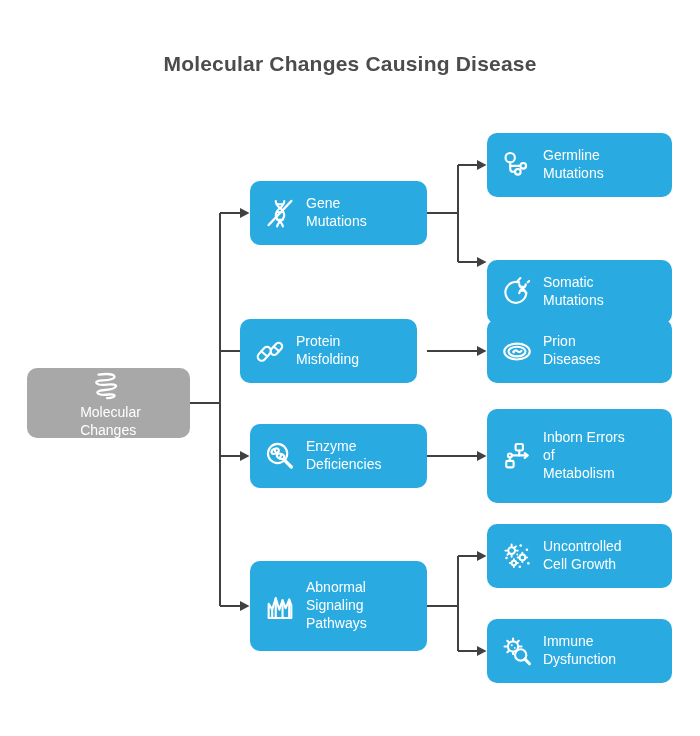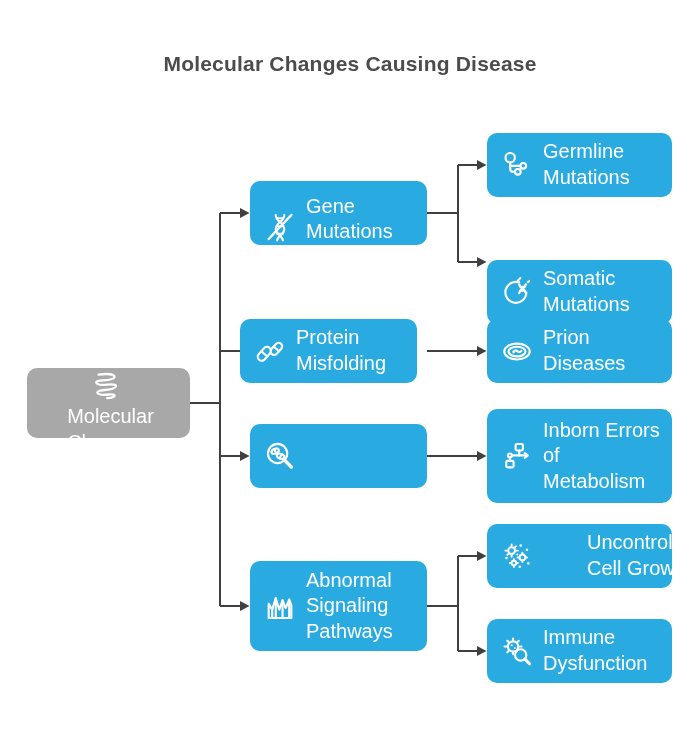--- a/index.html
+++ b/index.html
@@ -19,21 +19,21 @@
     position:absolute;z-index:2;display:flex;align-items:center;
     border-radius:10px;color:#fff;box-sizing:border-box;
     padding:0 8px 0 12px;
   }
   .node.blue{background:#29ABE2;}
   .node.gray{background:#A8A8A8;flex-direction:column;}
   .node .icon{flex:0 0 auto;width:36px;height:36px;margin-right:8px;
     display:flex;align-items:center;justify-content:center;}
   .node .icon svg{display:block;}
   .node .label{
-    font-size:20px;line-height:1.28;font-weight:500;
+    font-size:14px;line-height:1.28;font-weight:500;
     white-space:pre-line;
   }
 </style>
 </head>
 <body>
 
 <div class="canvas">
 
   <div class="diagram-title">Molecular Changes Causing Disease</div>
 
@@ -62,21 +62,21 @@
   <div class="node gray" style="left:27px;top:368px;width:163px;height:70px;">
     <span class="icon">
       <svg width="34" height="34" viewBox="0 0 24 24" fill="none" stroke="#fff" stroke-width="1.6" stroke-linecap="round">
         <path d="M6 4 C20 2 21 8 9 8 C2 8 3 12 12 11 C21 10 21 14 9 15 C3 15.4 4 19 13 18 C19 17.3 19 20.5 12 20.5"></path>
       </svg>
     </span>
     <span class="label">Molecular
 Changes</span>
   </div>
 
-  <div class="node blue" style="left:250px;top:181px;width:177px;height:64px;align-items:flex-end;">
+  <div class="node blue" style="left:250px;top:181px;width:177px;height:64px;">
     <span class="icon">
       <svg width="34" height="34" viewBox="0 0 24 24" fill="none" stroke="#fff" stroke-width="1.5" stroke-linecap="round">
         <path d="M9 3.5 C9 8.5 15 8.5 15 13.5 C15 17.5 10 18 10 21.5"></path>
         <path d="M15 3.5 C15 8.5 9 8.5 9 13.5 C9 17.5 14 18 14 21.5"></path>
         <path d="M10 5.8 h4 M10.3 11.5 h3.4 M10 16.8 h4"></path>
         <path d="M20 3.5 L4 20.5" stroke-width="1.7"></path>
       </svg>
     </span>
     <span class="label">Gene
 Mutations</span>
@@ -107,20 +107,22 @@
         <g transform="rotate(-24 8.6 8.6)">
           <ellipse cx="8.6" cy="8.6" rx="2.7" ry="1.7"></ellipse>
           <path d="M8.6 6.9 v3.4"></path>
         </g>
         <g transform="rotate(22 12.4 12.2)">
           <ellipse cx="12.4" cy="12.2" rx="2.7" ry="1.7"></ellipse>
           <path d="M12.4 10.5 v3.4"></path>
         </g>
       </svg>
     </span>
+    <span class="label">Enzyme
+Deficiencies</span>
   </div>
 
   <div class="node blue" style="left:250px;top:561px;width:177px;height:90px;">
     <span class="icon">
       <svg width="34" height="34" viewBox="0 0 24 24" fill="none" stroke="#fff" stroke-width="1.5" stroke-linecap="round" stroke-linejoin="round">
         <path d="M4 20.5 V10.5 L6.5 14.5 L9 6.5 L11.5 14.5 L13.8 8 L16 13.5 L18.5 7.5 L20 11.5 V20.5 Z"></path>
         <path d="M9 6.5 V20.5 M13.8 8 V20.5 M18.5 7.5 V20.5 M6.5 14.5 V20.5"></path>
       </svg>
     </span>
     <span class="label">Abnormal
@@ -178,21 +180,21 @@
         <rect x="4.4" y="15.4" width="5.2" height="4.6" rx="1"></rect>
         <path d="M13.6 11.6 H19"></path>
         <path d="M17.4 9.9 L19.6 11.6 L17.4 13.3"></path>
       </svg>
     </span>
     <span class="label">Inborn Errors
 of
 Metabolism</span>
   </div>
 
-  <div class="node blue" style="left:487px;top:524px;width:185px;height:64px;gap:44px;">
+  <div class="node blue" style="left:487px;top:524px;width:185px;height:64px;">
     <span class="icon">
       <svg width="34" height="34" viewBox="0 0 24 24" fill="none" stroke="#fff" stroke-width="1.4" stroke-linecap="round">
         <circle cx="8.2" cy="8.2" r="2.4"></circle>
         <path d="M8.2 4.9 V3.8 M8.2 11.5 V12.6 M4.9 8.2 H3.8 M11.5 8.2 H12.6 M10.4 6 L11.2 5.2 M6 10.4 L5.2 11.2"></path>
         <circle cx="15.8" cy="13" r="2"></circle>
         <path d="M15.8 10.6 V9.7 M15.8 15.4 V16.3 M13.4 13 H12.5 M18.2 13 H19.1"></path>
         <circle cx="9.8" cy="17" r="1.6"></circle>
         <path d="M9.8 15 V14.2 M9.8 19 V19.8 M7.8 17 H7 M11.8 17 H12.6"></path>
         <g fill="#fff" stroke="none">
           <circle cx="14.6" cy="4.6" r="0.9"></circle>

